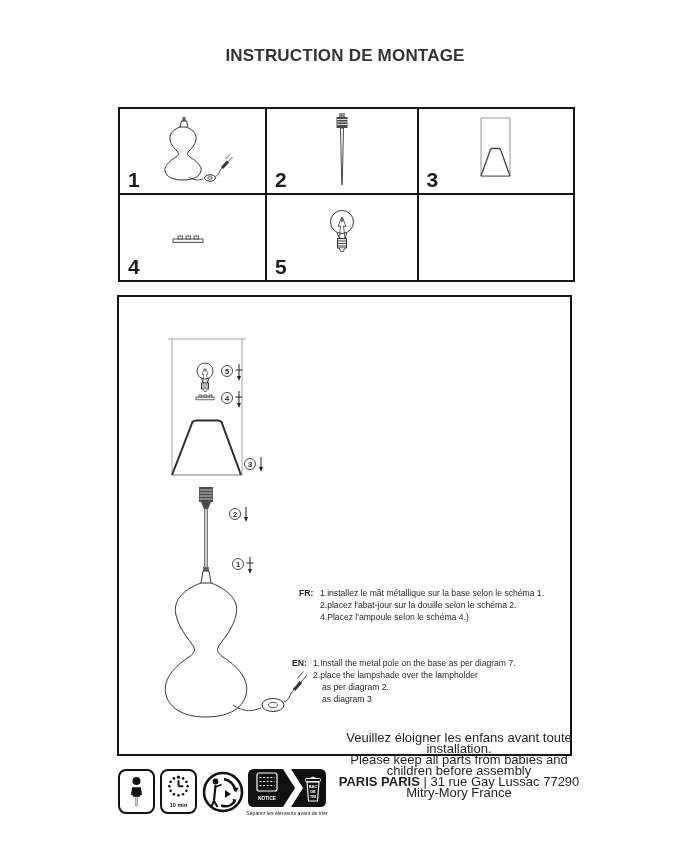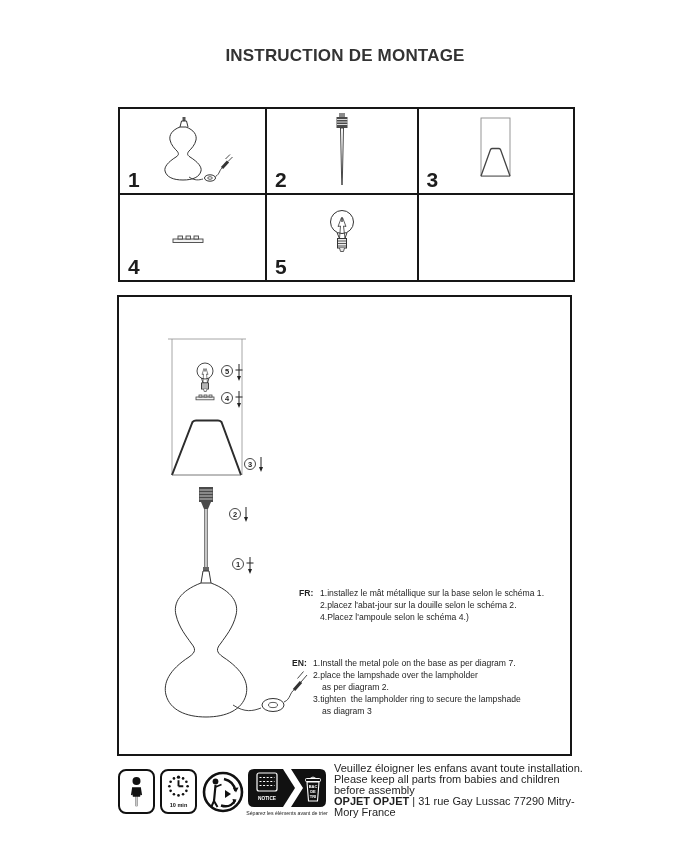--- a/index.html
+++ b/index.html
@@ -31,21 +31,21 @@
   #en-block{left:173px;top:360px;}
 
   
   .fbox{position:absolute;border:2.5px solid #111;border-radius:8px;background:#fff;}
   #icon-person-box{left:118px;top:769px;width:33px;height:41px;}
   #icon-clock-box{left:160px;top:769px;width:33px;height:41px;}
   #icon-triman{position:absolute;left:201px;top:768px;width:44px;height:47px;}
   #badge-notice{position:absolute;left:247px;top:768px;width:80px;height:40px;}
   #sort-caption{position:absolute;left:239px;top:810px;width:96px;text-align:center;
                 font-size:5.2px;line-height:6px;color:#222;}
-  #footer-text{position:absolute;left:334px;top:763px;width:250px;font-size:11px;line-height:11px;color:#1f1f1f;}
+  #footer-text{position:absolute;left:334px;top:732px;width:250px;font-size:13px;line-height:11px;color:#1f1f1f;text-align:center;}
   #footer-text .brand{font-weight:700;}
 </style>
 </head>
 <body>
 
 <div id="page">
 
   <div class="title">
     <div>INSTRUCTION DE MONTAGE</div>
   </div>
@@ -232,21 +232,20 @@
         <div class="iline">4.Placez l'ampoule selon le schéma 4.)</div>
       </div>
     </div>
 
     <div class="instr" id="en-block">
       <span class="ilabel">EN:</span>
       <div class="ilines">
         <div class="iline">1.Install the metal pole on the base as per diagram 7.</div>
         <div class="iline">2.place the lampshade over the lampholder</div>
         <div class="iline cont">as per diagram 2.</div>
-        <div class="iline">3.tighten  the lampholder ring to secure the lampshade</div>
         <div class="iline cont">as diagram 3</div>
       </div>
     </div>
   </div>
 
   <div class="fbox" id="icon-person-box">
     <svg width="33" height="41" viewBox="0 0 38 46">
       <circle cx="19" cy="11" r="4.6" fill="#111"></circle>
       <polygon points="14,18 24,18 23.2,29 20,29 20,40 18,40 18,29 14.8,29" fill="#111"></polygon>
       <polygon points="14,18 12.6,27 14.6,27.4 15.6,20" fill="#111"></polygon>
@@ -311,18 +310,18 @@
       <text x="66" y="30">TRI</text>
     </g>
   </svg>
 
   <div id="sort-caption">Séparez les éléments avant de trier</div>
 
   <div id="footer-text">
     <div>Veuillez éloigner les enfans avant toute installation.</div>
     <div>Please keep all parts from babies and children before assembly</div>
     <div>
-      <span class="brand">OPJET OPJET</span>
+      <span class="brand">PARIS PARIS</span>
       <span>| 31 rue Gay Lussac 77290 Mitry-Mory France</span>
     </div>
   </div>
 
 </div>
 
 </body></html>

